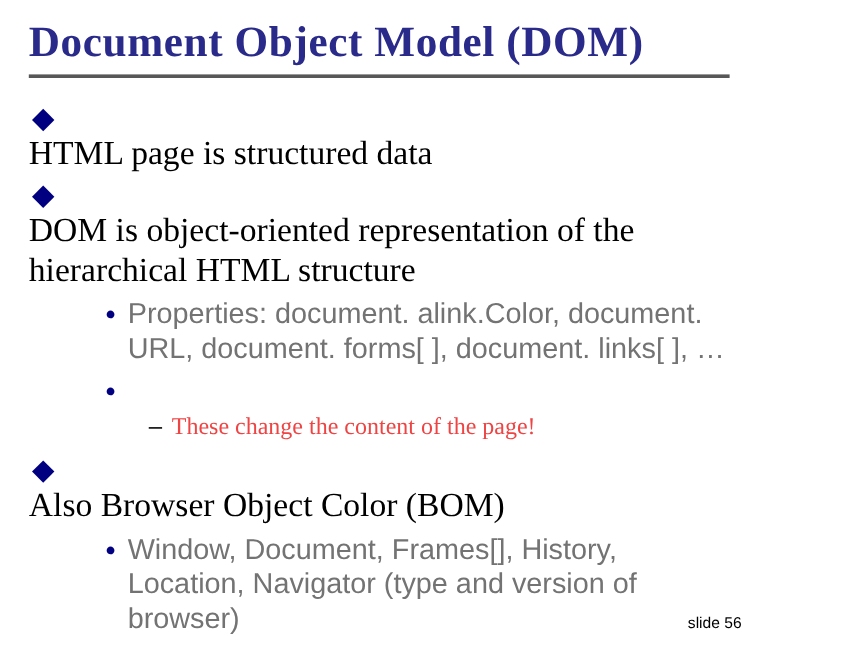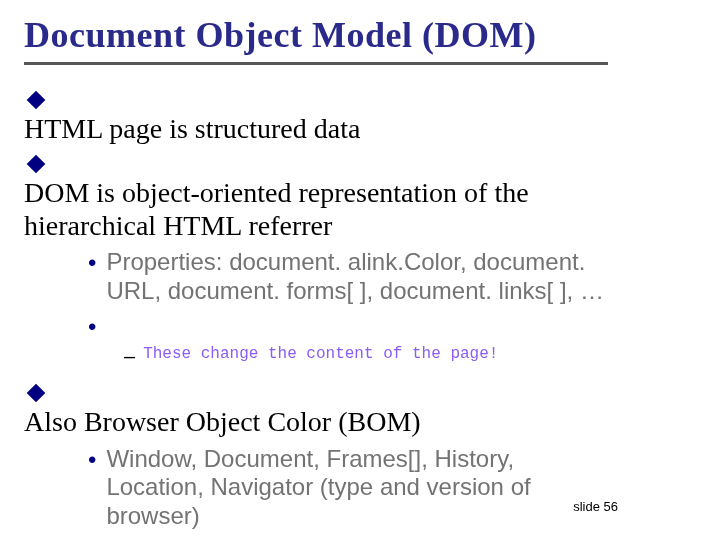--- a/index.html
+++ b/index.html
@@ -71,50 +71,50 @@
     display: flex;
     margin: 4px 0 4px 100px;
   }
   .bullet-dash .marker {
     font-family: Arial, sans-serif;
     font-size: 20px;
     color: #000000;
     margin-right: 8px;
   }
   .bullet-dash .text {
-    font-family: Liberation Mono, monospace;
-    font-size: 16px;
-    color: #8b5cf6;
+    font-family: Liberation Serif, serif;
+    font-size: 20px;
+    color: #ef4444;
   }
   .spacer-sm { height: 4px; }
   .slide-num {
     position: absolute;
     right: 14px;
-    bottom: 26px;
+    bottom: 14px;
     font-family: Arial, sans-serif;
     font-size: 13px;
     color: #000000;
   }
 </style>
 </head>
 <body>
 
 <div class="slide">
 
   <h1 class="title">Document Object Model (DOM)</h1>
   <hr class="rule">
 
   <div class="bullet-root">
     <div class="marker"></div>
     <div class="text">HTML page is structured data</div>
   </div>
 
   <div class="bullet-root">
     <div class="marker"></div>
-    <div class="text">DOM is object-oriented representation of the hierarchical HTML referrer</div>
+    <div class="text">DOM is object-oriented representation of the hierarchical HTML structure</div>
   </div>
 
   <div class="bullet-sub">
     <div class="marker">•</div>
     <div class="text">Properties:  document. alink.Color, document. URL, document. forms[ ], document. links[ ], …</div>
   </div>
 
   <div class="bullet-sub">
     <div class="marker">•</div>
   </div>

